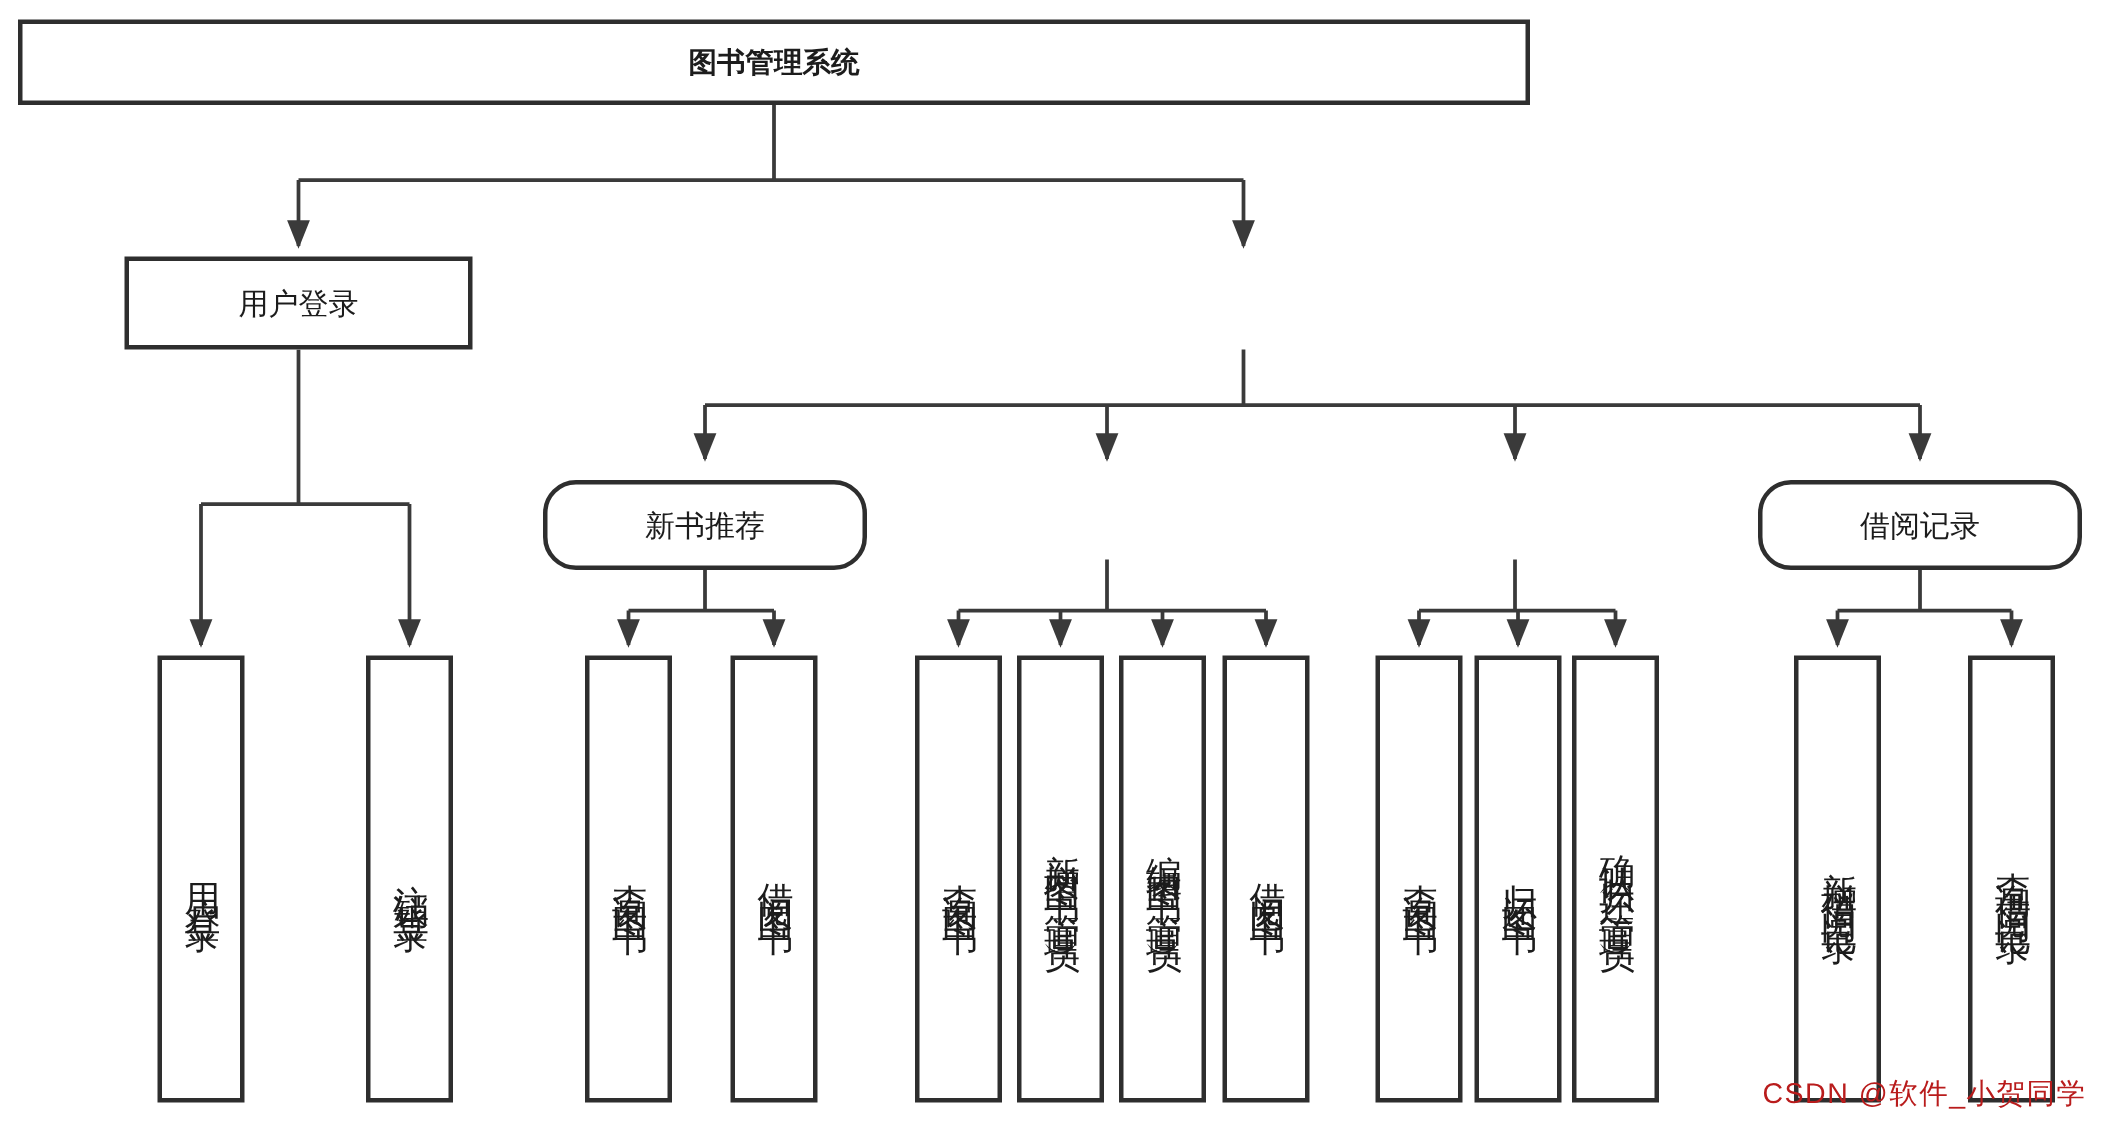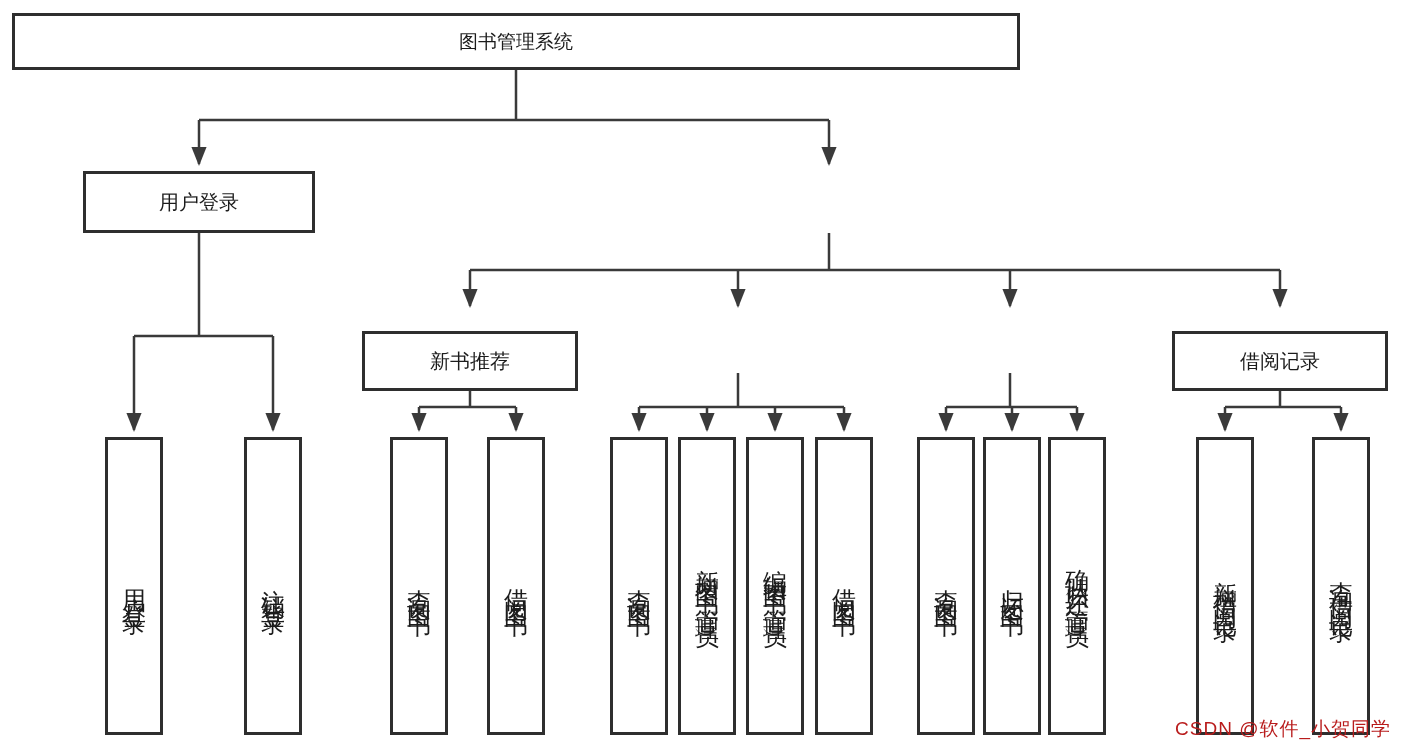--- a/index.html
+++ b/index.html
@@ -8,25 +8,25 @@
     font-family:"Liberation Sans","DejaVu Sans",sans-serif;
     color:#1c1c1c;
   }
   .stage{position:absolute;inset:0;width:1405px;height:747px;}
   svg.connectors{position:absolute;left:0;top:0;}
   .node{
     position:absolute;background:#ffffff;border:3px solid #2e2e2e;
     display:flex;align-items:center;justify-content:center;
     box-sizing:border-box;
   }
-  .node-root{left:12px;top:13px;width:1008px;height:57px;font-size:19px;}
+  .node-root{left:12px;top:13px;width:1008px;height:57px;font-size:19px;font-weight:bold;}
   .node-l2,.node-l3{font-size:20px;}
   .node-user-login{left:83px;top:171px;width:232px;height:62px;}
   .node-book-mgmt{left:711px;top:171px;width:236px;height:62px;}
-  .node-l3{top:331px;width:216px;height:60px;}
+  .node-l3{top:320px;width:216px;height:60px;border-radius:22px;}
   .node-new-books{left:362px;}
   .node-borrowing{left:630px;width:215px;}
   .node-current{left:902px;}
   .node-records{left:1172px;}
   .leaf{
     position:absolute;top:437px;width:58px;height:298px;
     background:#ffffff;border:3px solid #2e2e2e;box-sizing:border-box;
     display:flex;align-items:center;justify-content:center;
   }
   .leaf span{

